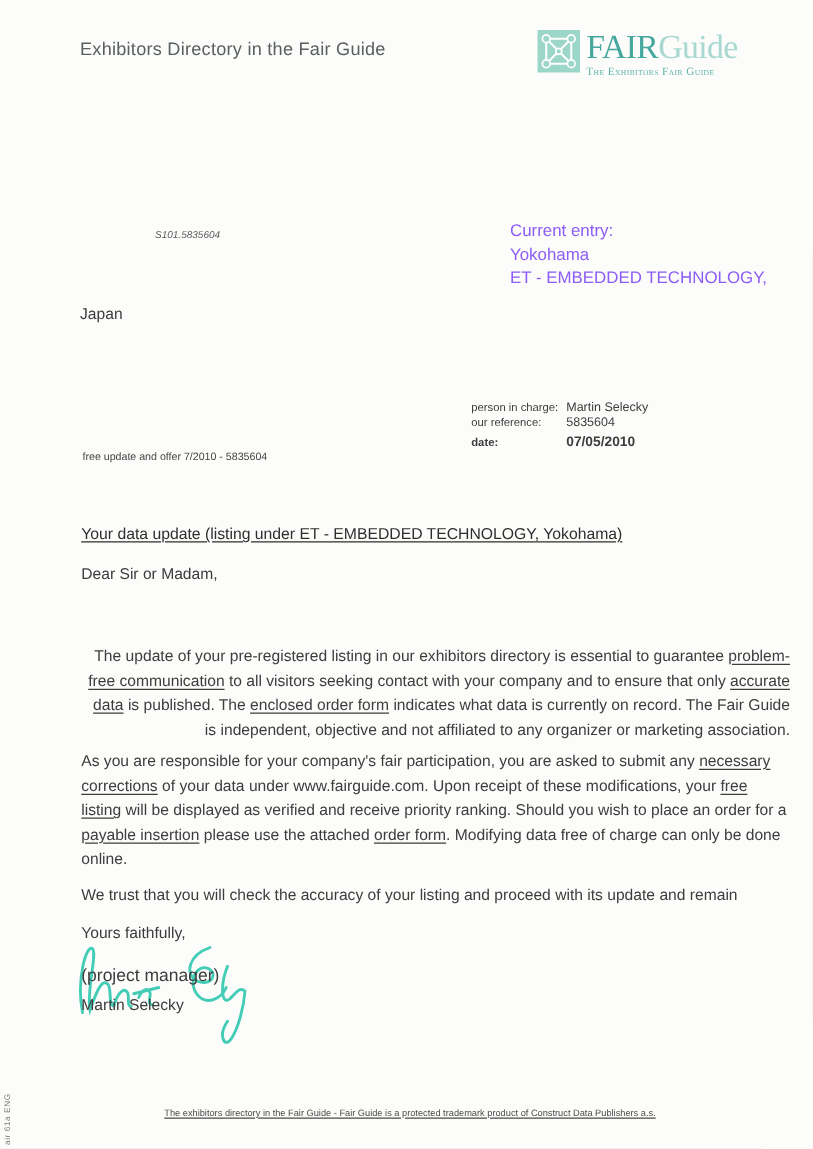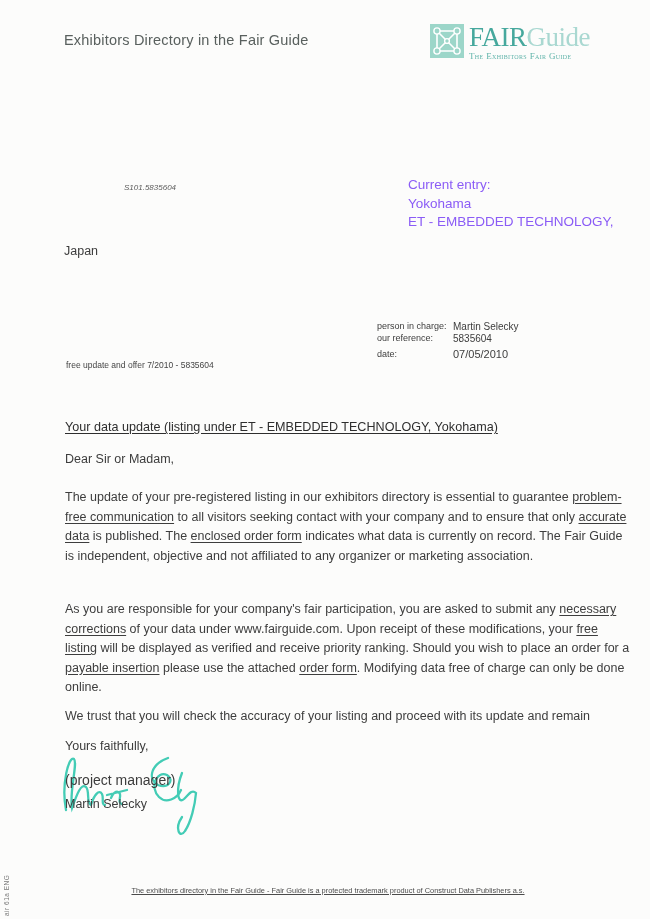--- a/index.html
+++ b/index.html
@@ -24,31 +24,31 @@
   .logo-tagline { font-size: 9px; letter-spacing: .35px; color: #5fb3a9; font-variant: small-caps; margin-top: 1px; white-space: nowrap; }
 
   .notice { left: 376px; top: 128px; font-size: 13.5px; line-height: 18.5px; color: #2f2f2f; }
   .notice .excl { font-style: italic; }
   .refcode { left: 124px; top: 183px; font-size: 8px; font-style: italic; color: #5c5c5c; }
   .current { left: 376px; top: 176px; font-size: 13.5px; line-height: 18.5px; color: #8b5cf6; margin-left: 32px; }
   .country { left: 64px; top: 244px; font-size: 12.5px; }
 
   .meta { left: 377px; top: 321px; font-size: 9px; color: #3d3d3d; }
   .meta-row { display: flex; line-height: 11.5px; }
-  .meta-row.date-row { margin-top: 5px; }
+  .meta-row.date-row { margin-top: 5px; font-weight: bold; }
   .meta-label { width: 76px; flex: 0 0 auto; }
   .meta-value { font-size: 10px; }
   .meta-value.big { font-size: 11px; }
 
   .offer { left: 66px; top: 360px; font-size: 8.5px; color: #454545; }
 
   .subject { left: 65px; top: 420px; font-size: 12.6px; color: #2e2e2e; text-decoration: underline; text-underline-offset: 2px; }
   .salutation { left: 65px; top: 452px; font-size: 12.5px; }
   .para { left: 65px; width: 567px; font-size: 12.5px; line-height: 19.5px; color: #3d3d3d; }
-  .para.p1 { top: 488px; }
+  .para.p1 { top: 516px; text-align: right; }
   .para.p2 { top: 600px; }
   .para.p3 { top: 707px; }
   .closing { left: 65px; top: 739px; font-size: 12.5px; }
 
   .sig-svg { left: 56px; top: 748px; }
   .signer-name { left: 65px; top: 797px; font-size: 12.5px; }
   .signer-role { left: 65px; top: 772px; font-size: 14px; }
 
   .footer { left: 8px; right: 2px; top: 886px; text-align: center; font-size: 7.4px; line-height: 10.5px; color: #4b4b4b; text-decoration: underline; }
 

